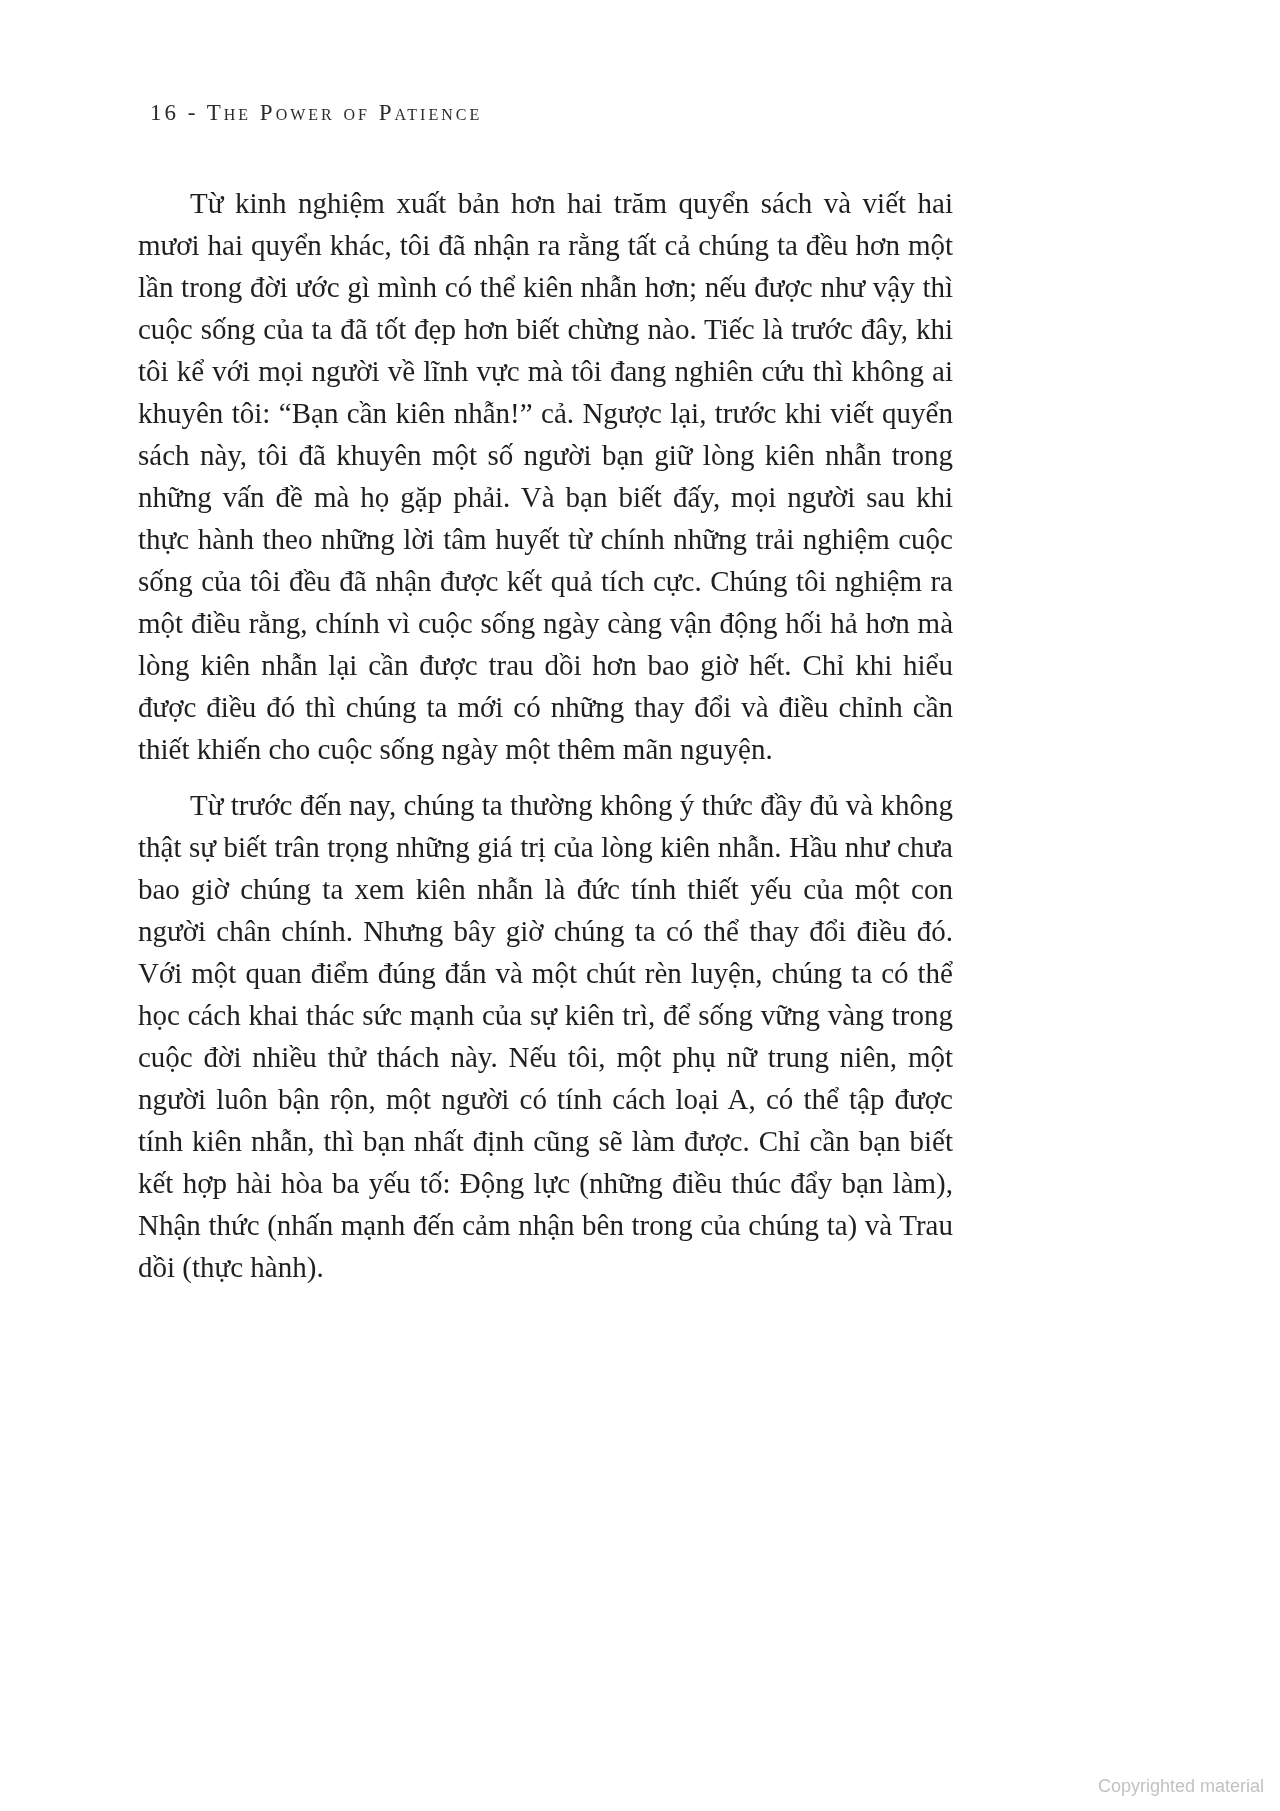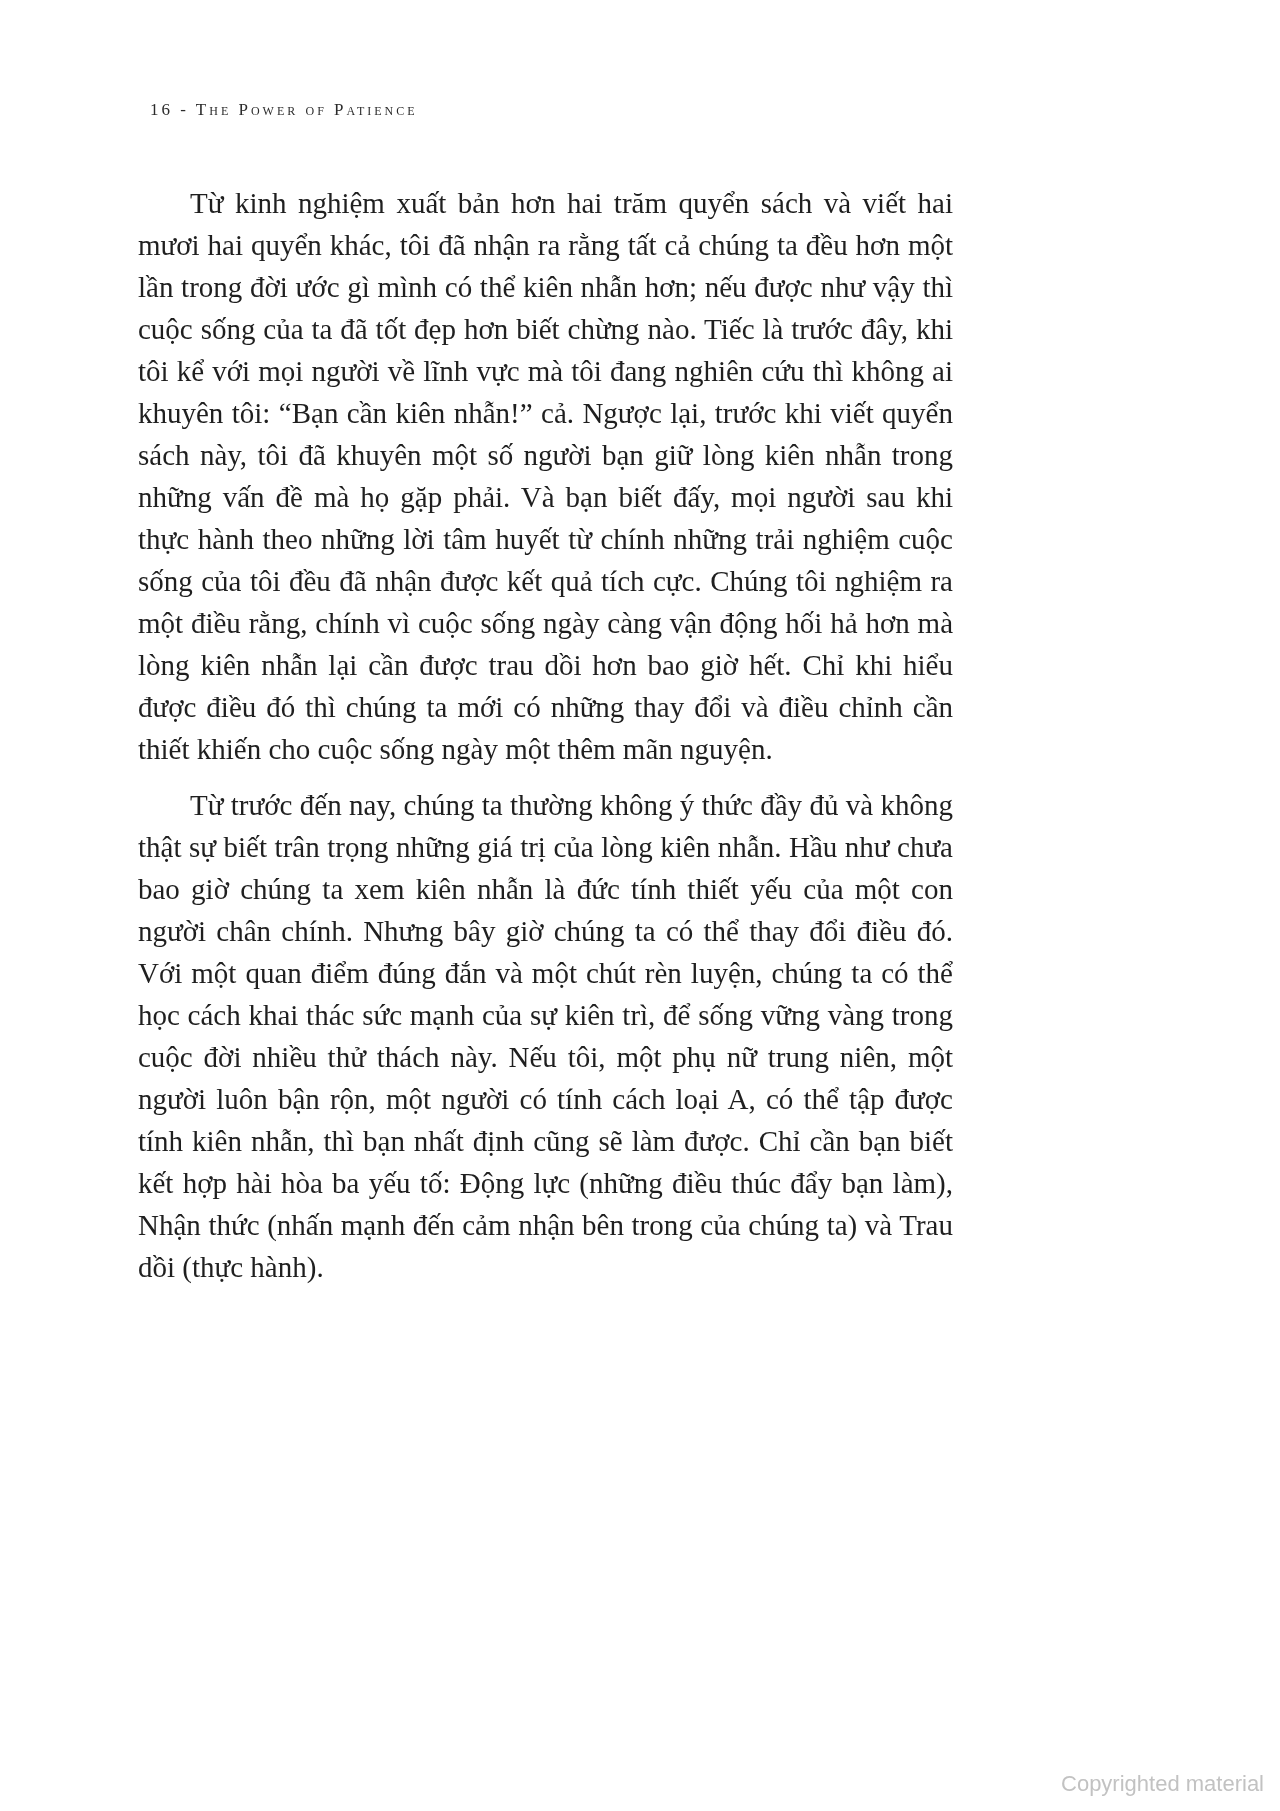--- a/index.html
+++ b/index.html
@@ -12,21 +12,21 @@
       width: 1280px;
       height: 1811px;
       background: #ffffff;
       overflow: hidden;
       font-family: "Liberation Serif", serif;
     }
     .running-header {
       position: absolute;
       left: 150px;
       top: 100px;
-      font-size: 17px;
+      font-size: 23px;
       color: #2b2b2b;
       font-variant: small-caps;
       letter-spacing: 3px;
       white-space: nowrap;
     }
     .text-block {
       position: absolute;
       left: 138px;
       top: 182px;
       width: 815px;
@@ -41,21 +41,21 @@
       text-indent: 52px;
     }
     .para:last-child {
       margin-bottom: 0;
     }
     .watermark {
       position: absolute;
       right: 16px;
       bottom: 14px;
       font-family: "Liberation Sans", sans-serif;
-      font-size: 22px;
+      font-size: 18px;
       color: #c2c2c2;
     }
   </style>
 </head>
 <body>
 
 <div class="page">
 
   <div class="running-header">16 - The Power of Patience</div>
 

